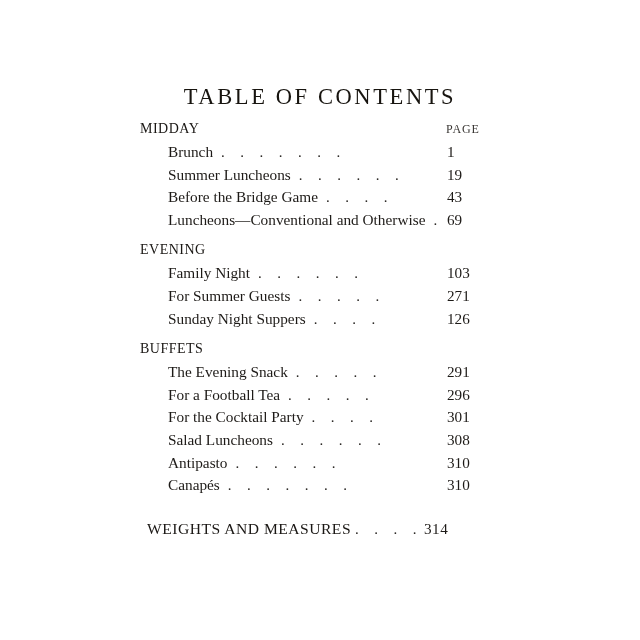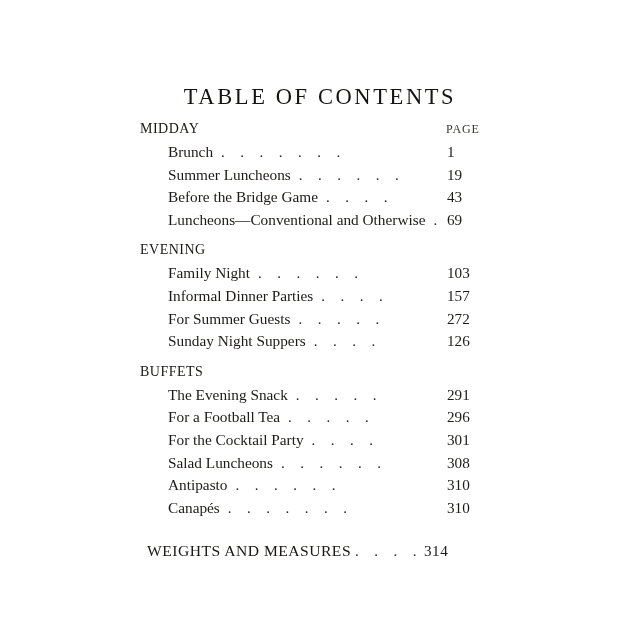--- a/index.html
+++ b/index.html
@@ -142,22 +142,21 @@
             <li class="entry"><span class="entry-title">Brunch</span><span class="leaders">.......</span><span class="entry-page">1</span></li>
             <li class="entry"><span class="entry-title">Summer Luncheons</span><span class="leaders">......</span><span class="entry-page">19</span></li>
             <li class="entry"><span class="entry-title">Before the Bridge Game</span><span class="leaders">....</span><span class="entry-page">43</span></li>
             <li class="entry"><span class="entry-title">Luncheons—Conventional and Otherwise</span><span class="leaders">.</span><span class="entry-page">69</span></li>
           </ul>
         </div>
         <div class="section">
           <div class="section-head">EVENING</div>
           <ul class="entries">
             <li class="entry"><span class="entry-title">Family Night</span><span class="leaders">......</span><span class="entry-page">103</span></li>
-            <li class="entry"><span class="entry-title">Informal Dinner Parties</span><span class="leaders">....</span><span class="entry-page">157</span></li>
-            <li class="entry"><span class="entry-title">For Summer Guests</span><span class="leaders">.....</span><span class="entry-page">272</span></li>
+            <li class="entry"><span class="entry-title">For Summer Guests</span><span class="leaders">.....</span><span class="entry-page">271</span></li>
             <li class="entry"><span class="entry-title">Sunday Night Suppers</span><span class="leaders">....</span><span class="entry-page">126</span></li>
           </ul>
         </div>
         <div class="section">
           <div class="section-head">BUFFETS</div>
           <ul class="entries">
             <li class="entry"><span class="entry-title">The Evening Snack</span><span class="leaders">.....</span><span class="entry-page">291</span></li>
             <li class="entry"><span class="entry-title">For a Football Tea</span><span class="leaders">.....</span><span class="entry-page">296</span></li>
             <li class="entry"><span class="entry-title">For the Cocktail Party</span><span class="leaders">....</span><span class="entry-page">301</span></li>
             <li class="entry"><span class="entry-title">Salad Luncheons</span><span class="leaders">......</span><span class="entry-page">308</span></li>

